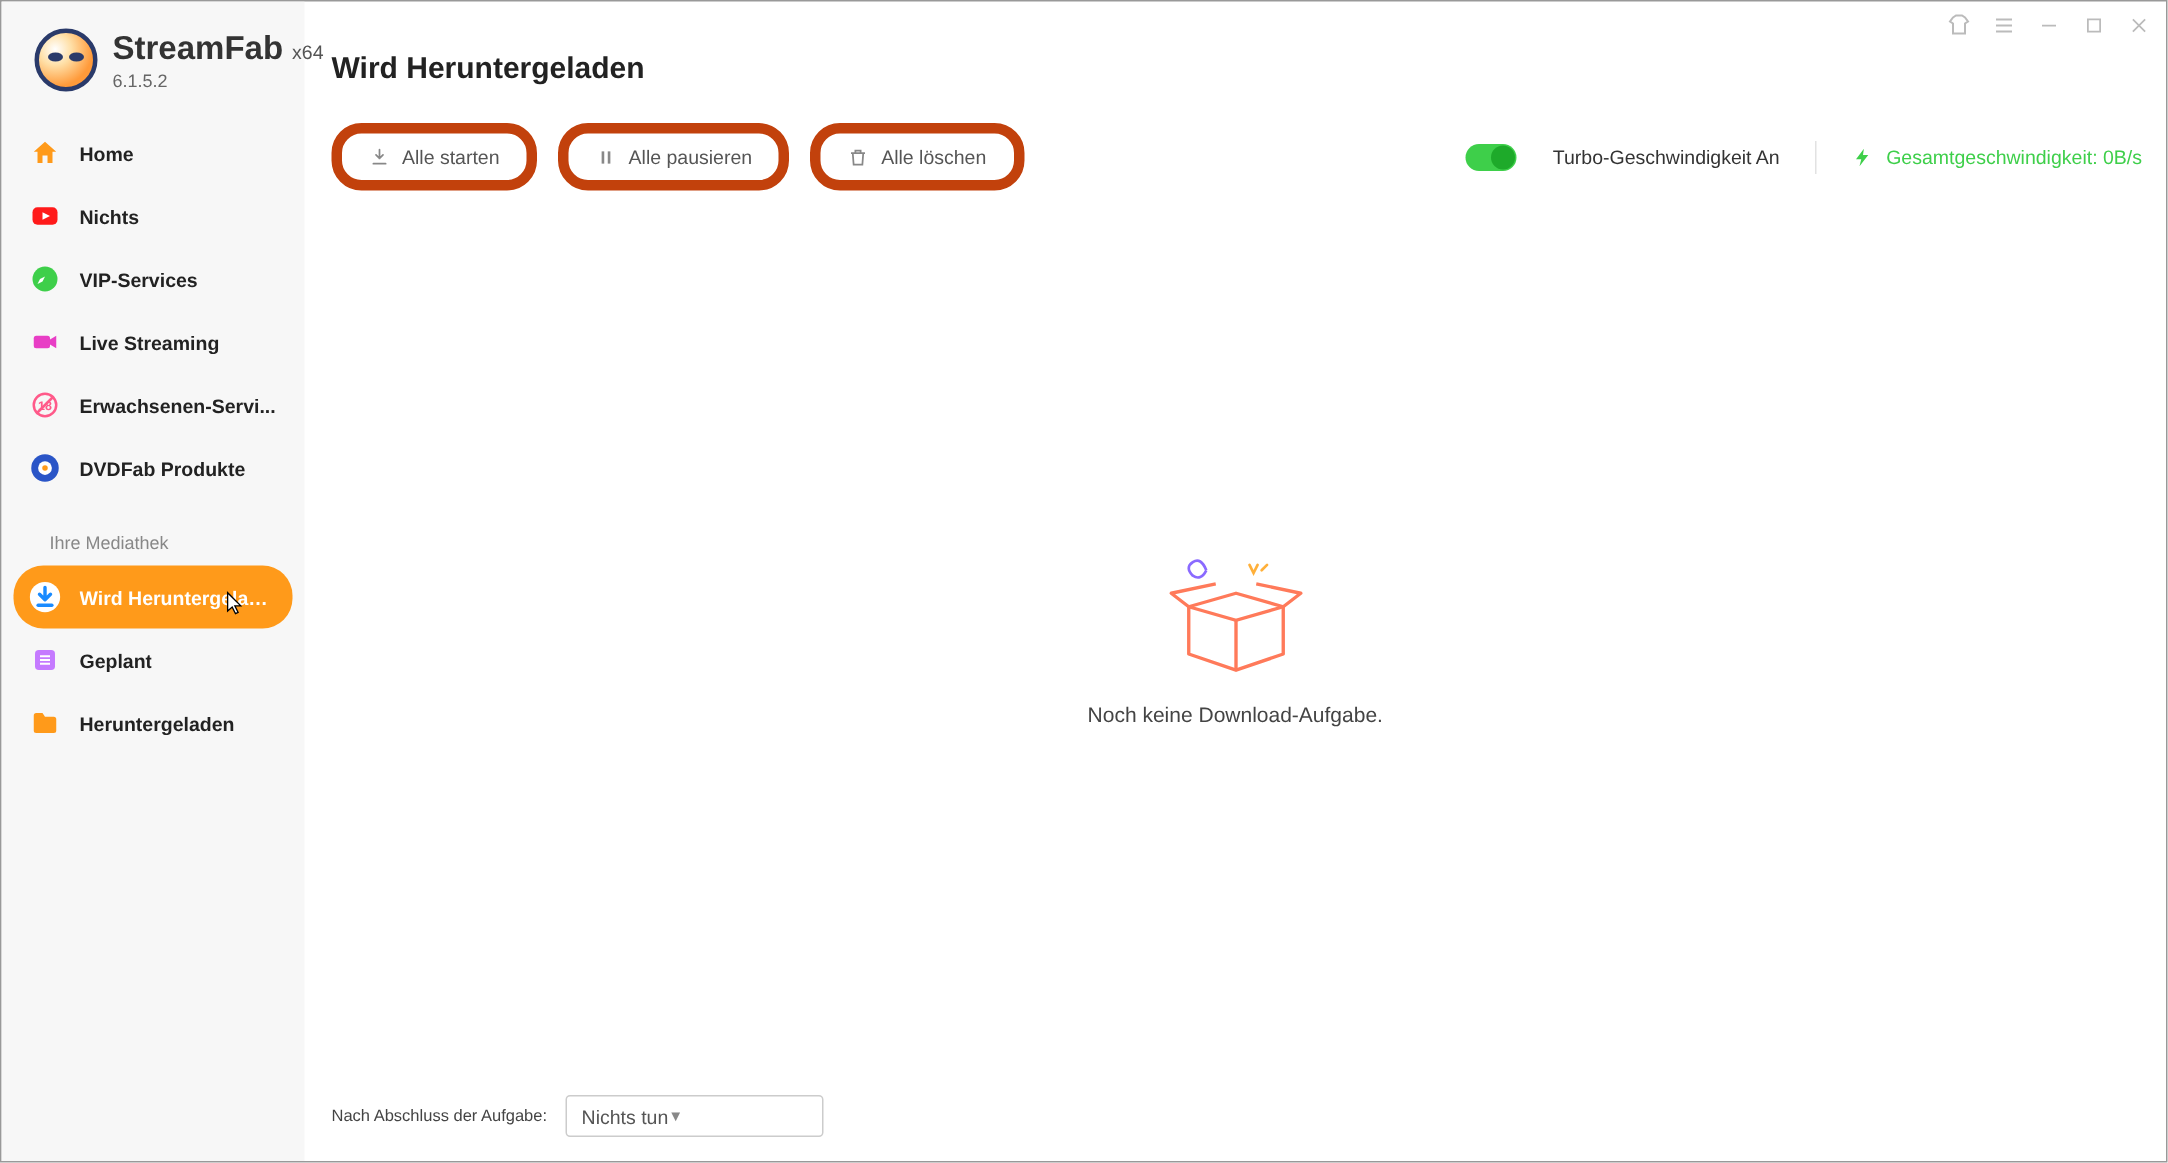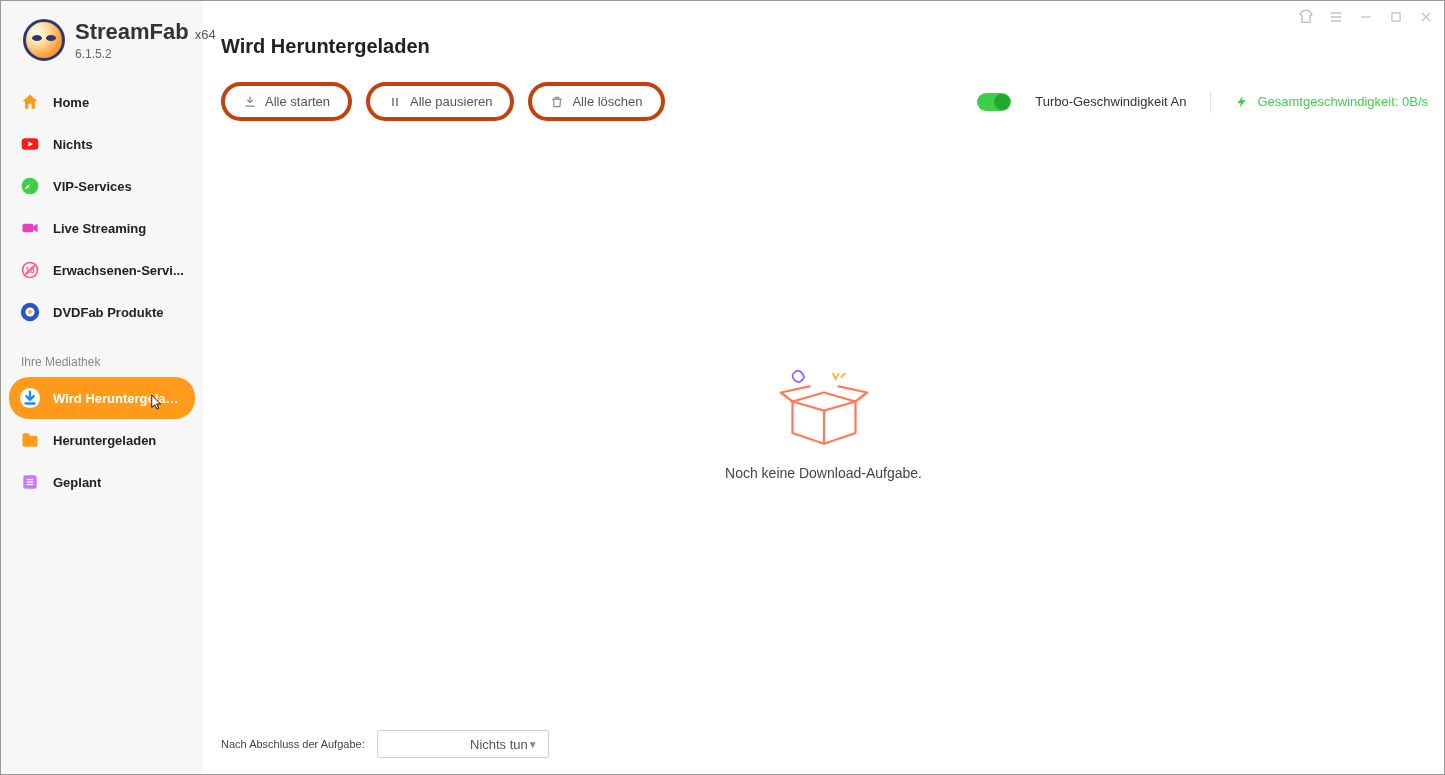--- a/index.html
+++ b/index.html
@@ -89,21 +89,21 @@
   flex-shrink: 0;
 }
 .nav-item .label {
   white-space: nowrap;
   overflow: hidden;
   text-overflow: ellipsis;
 }
 .section-title {
   color: #888;
   font-size: 12px;
-  padding: 22px 18px 8px 20px;
+  padding: 22px 18px 8px 32px;
 }
 .cursor {
   position: absolute;
   left: 150px;
   top: 394px;
   width: 14px;
   height: 18px;
   pointer-events: none;
 }
 
@@ -136,21 +136,21 @@
   color: #222;
   padding: 34px 0 0 18px;
 }
 .toolbar {
   display: flex;
   align-items: center;
   padding: 24px 16px 0 18px;
   gap: 14px;
 }
 .pill-btn {
-  border: 4px solid #c2410c;
+  border: 7px solid #c2410c;
   background: #fff;
   border-radius: 20px;
   padding: 8px 18px;
   display: inline-flex;
   align-items: center;
   gap: 8px;
   font-size: 13px;
   color: #555;
   cursor: pointer;
 }
@@ -213,21 +213,21 @@
   color: #444;
   font-size: 11px;
 }
 .select-box {
   border: 1px solid #ccc;
   border-radius: 3px;
   width: 172px;
   height: 28px;
   display: flex;
   align-items: center;
-  justify-content: flex-end;
+  justify-content: flex-start;
   padding: 0 10px;
   font-size: 13px;
   color: #555;
   cursor: pointer;
   background: #fff;
 }
 .select-box .caret {
   color: #888;
   font-size: 10px;
 }
@@ -314,35 +314,35 @@
             <circle cx="12" cy="12" r="11" fill="#fff"></circle>
             <path d="M12 5v9m0 0l-4-4m4 4l4-4" stroke="#1a8bff" stroke-width="2.5" fill="none" stroke-linecap="round" stroke-linejoin="round"></path>
             <line x1="7" y1="18" x2="17" y2="18" stroke="#1a8bff" stroke-width="2.5" stroke-linecap="round"></line>
           </svg>
       </span>
       <span class="label">Wird Heruntergeladen</span>
     </div>
     <div class="nav-item">
       <span class="icon">
         <svg viewBox="0 0 24 24" width="20" height="20">
-            <path d="M3 6a2 2 0 012-2h5l2 3h7a2 2 0 012 2v9a2 2 0 01-2 2H5a2 2 0 01-2-2V6z" fill="#ff9a1a"></path>
-          </svg>
-      </span>
-      <span class="label">Heruntergeladen</span>
-    </div>
-    <div class="nav-item">
-      <span class="icon">
-        <svg viewBox="0 0 24 24" width="20" height="20">
             <rect x="4" y="4" width="16" height="16" rx="3" fill="#c57aff"></rect>
             <line x1="8" y1="9" x2="16" y2="9" stroke="#fff" stroke-width="1.5"></line>
             <line x1="8" y1="12" x2="16" y2="12" stroke="#fff" stroke-width="1.5"></line>
             <line x1="8" y1="15" x2="16" y2="15" stroke="#fff" stroke-width="1.5"></line>
           </svg>
       </span>
       <span class="label">Geplant</span>
+    </div>
+    <div class="nav-item">
+      <span class="icon">
+        <svg viewBox="0 0 24 24" width="20" height="20">
+            <path d="M3 6a2 2 0 012-2h5l2 3h7a2 2 0 012 2v9a2 2 0 01-2 2H5a2 2 0 01-2-2V6z" fill="#ff9a1a"></path>
+          </svg>
+      </span>
+      <span class="label">Heruntergeladen</span>
     </div>
   </div>
 
   <svg class="cursor" viewBox="-2 -1 16 20">
     <path d="M0 0 L0 14 L3.5 11 L6 16 L8 15 L5.5 10 L10 10 Z" fill="#fff" stroke="#000" stroke-width="1"></path>
   </svg>
 </div>
 
 <div class="main">
 

